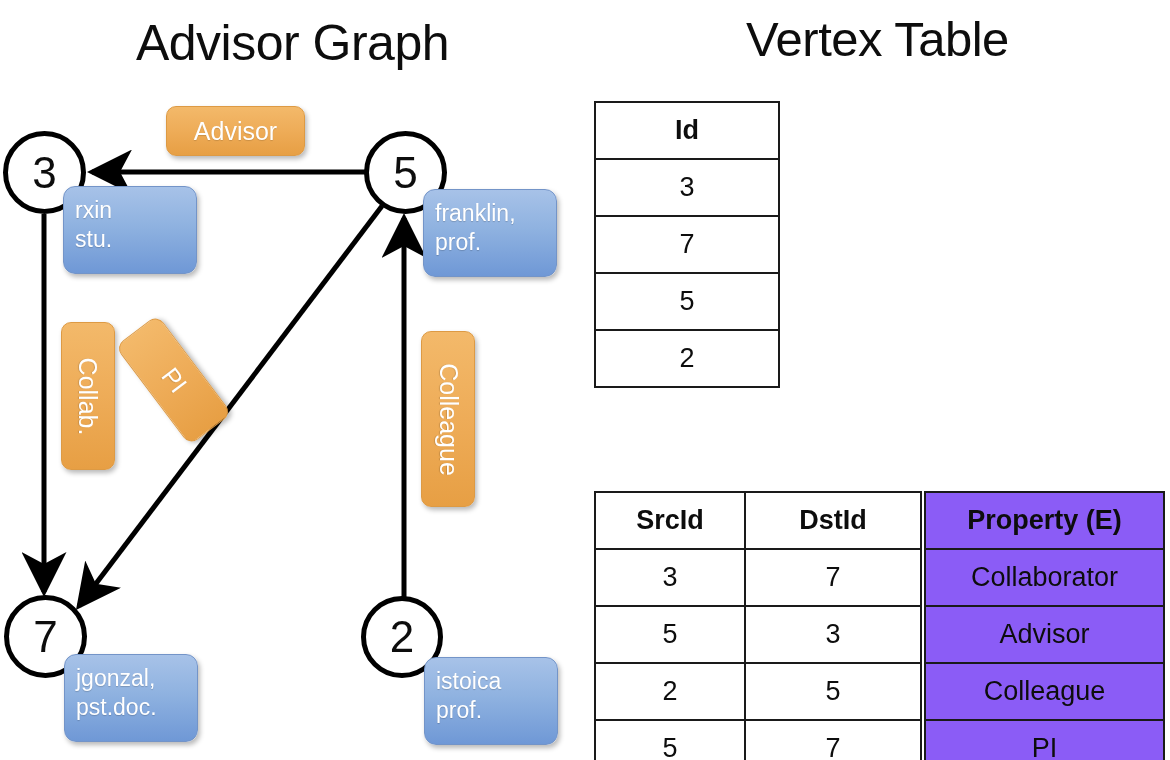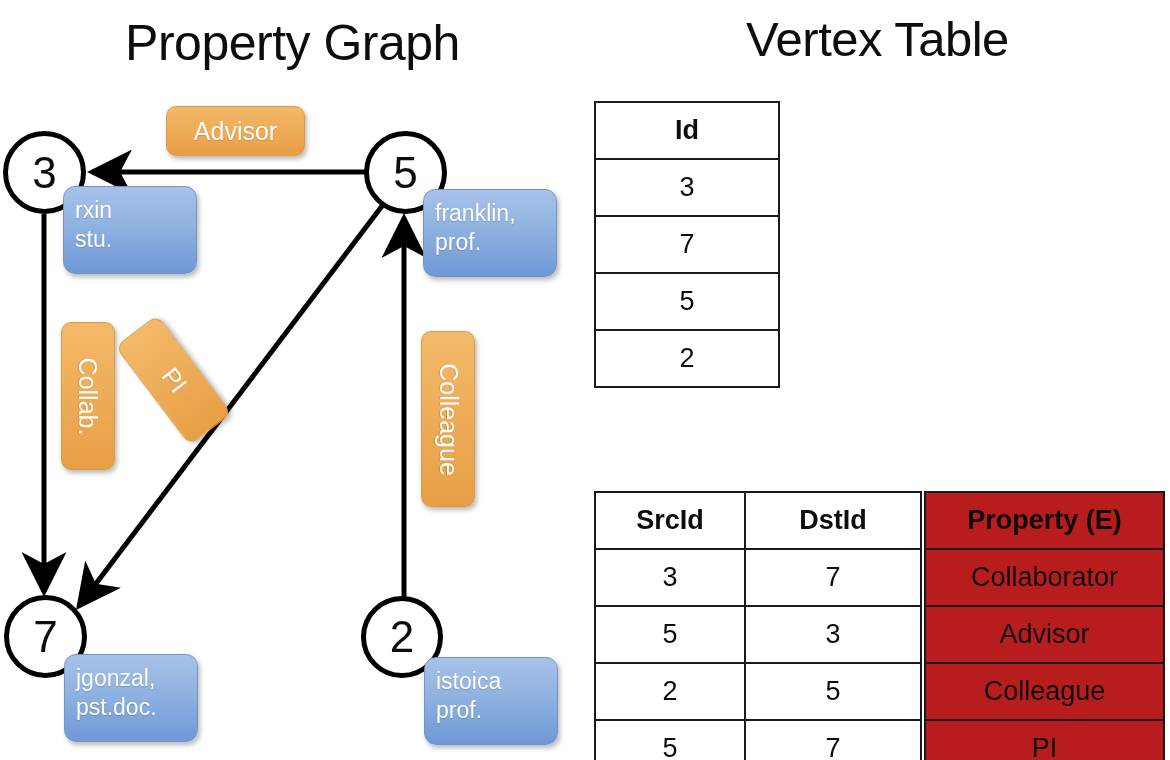--- a/index.html
+++ b/index.html
@@ -133,33 +133,33 @@
     padding: 12px;
     height: 48px;
     box-sizing: border-box;
   }
   .tbl th {
     font-weight: bold;
     font-size: 27px;
   }
   .key-col { background: #ffffff; }
   .v-col   { background: #d6e0f2; }
-  .e-col   { background: #b91c1c; }
+  .e-col   { background: #8b5cf6; }
 
   #vertex-key-table   { left: 594px; top: 101px; width: 186px; }
   #vertex-prop-table  { left: 786px; top: 101px; width: 379px; }
   #edge-key-table     { left: 594px; top: 491px; width: 326px; }
   #edge-prop-table    { left: 924px; top: 491px; width: 241px; }
 </style>
 </head>
 <body>
 
 <div id="page">
 
-  <div class="title" id="title-property-graph">Property Graph</div>
+  <div class="title" id="title-property-graph">Advisor Graph</div>
 
   <div class="title" id="title-vertex-table">Vertex Table</div>
 
 
   <div id="graph-panel">
 
     <svg id="graph-edges" viewBox="0 0 585 760">
       <defs>
         <marker id="arrowhead" markerWidth="9" markerHeight="9" refX="8" refY="4.5" orient="auto" markerUnits="strokeWidth">
           <path d="M0,0 L9,4.5 L0,9 L2.4,4.5 z" fill="#000000"></path>

